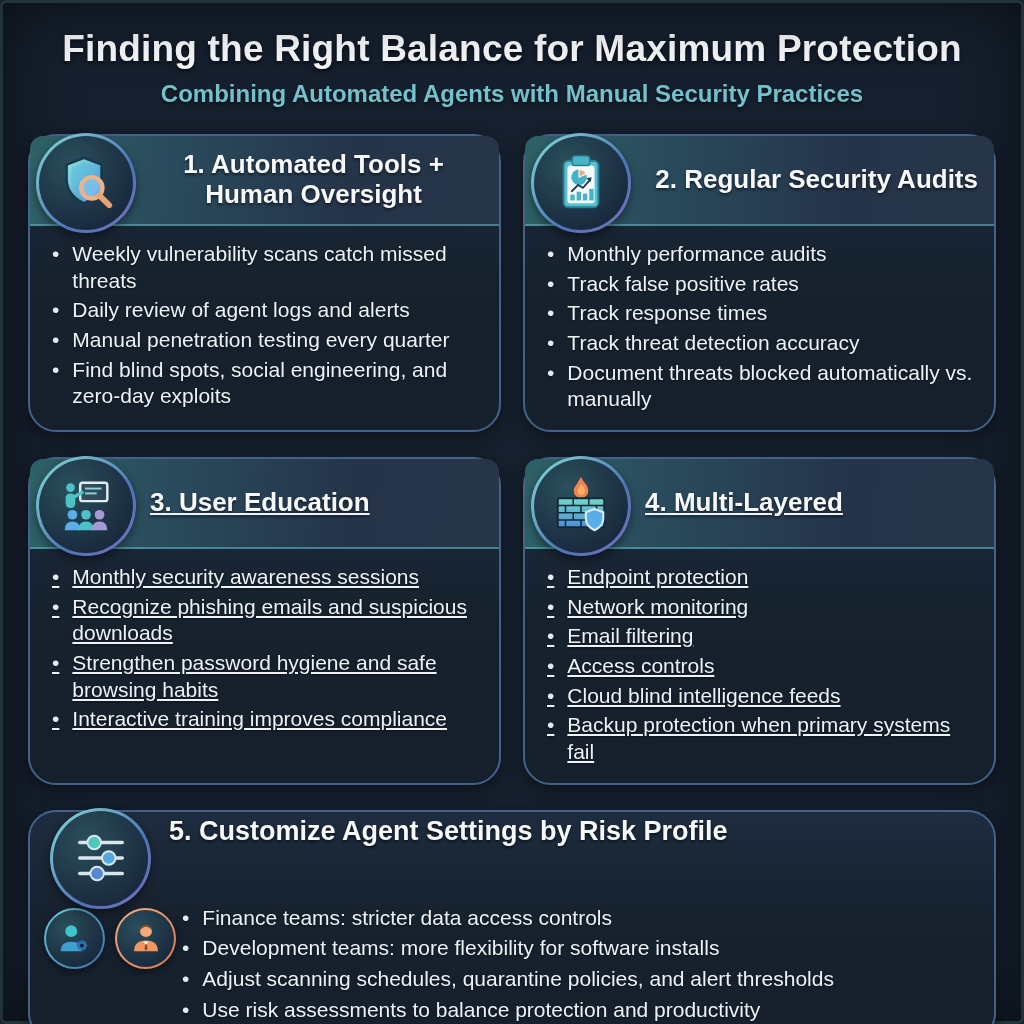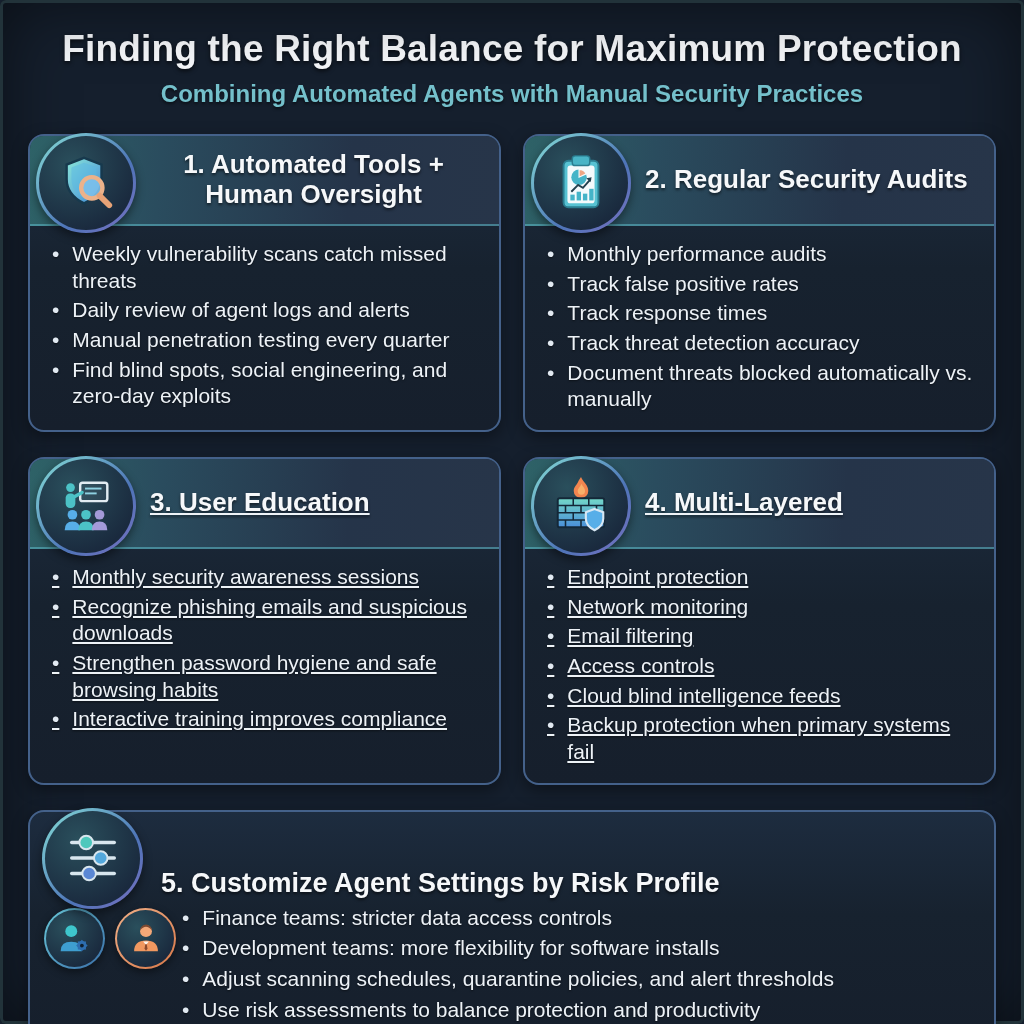--- a/index.html
+++ b/index.html
@@ -26,21 +26,21 @@
     margin:0 0 26px;text-align:center;
     font-size:24px;font-weight:600;color:#74c0cb;
     text-shadow:0 2px 3px rgba(0,0,0,.5);
   }
   .grid{
     display:grid;grid-template-columns:1fr 1fr;
     column-gap:22px;row-gap:25px;
   }
   .card{
     position:relative;
-    border:2px solid #44618a;border-radius:16px;
+    border:2px solid #44618a;border-radius:28px;
     background:linear-gradient(180deg,#1d2c3f 0%,#17222f 45%,#161f2c 100%);
     box-shadow:0 5px 16px rgba(0,0,0,.4);
   }
   .card:nth-child(1),.card:nth-child(2){min-height:264px;}
   .card:nth-child(3),.card:nth-child(4){min-height:288px;text-decoration:underline;}
   .card-wide{grid-column:1 / -1;min-height:180px;}
   .card-header{
     display:flex;align-items:center;gap:14px;
     height:88px;padding:0 12px 0 8px;
     border-bottom:2px solid rgba(95,185,200,.55);
@@ -59,33 +59,33 @@
     background:radial-gradient(circle at 35% 30%,#2a4f5c 0%,#1a2a3e 75%);
     display:flex;align-items:center;justify-content:center;
   }
   .icon-inner svg{width:62px;height:62px;}
   .card-title{
     margin:0;font-size:26px;font-weight:700;line-height:1.14;color:#f6f8fa;
     text-shadow:0 2px 3px rgba(0,0,0,.55);
   }
   .card-title .title-line{display:block;}
   .card:nth-child(1) .card-title{flex:1;text-align:center;padding-right:10px;}
-  .card:nth-child(2) .card-title{flex:1;text-align:left;padding-right:4px;}
+  .card:nth-child(2) .card-title{flex:1;text-align:right;padding-right:4px;}
   .bullets{
     list-style:none;margin:0;padding:15px 12px 14px 22px;
   }
   .bullets li{
     display:flex;gap:13px;align-items:flex-start;
     font-size:21px;font-weight:500;line-height:1.27;color:#edf2f7;
     margin-bottom:3px;
     text-shadow:0 1px 2px rgba(0,0,0,.5);
   }
   .dot{color:#e2eaf2;flex:0 0 auto;}
   
-  .card5-top{display:flex;align-items:flex-end;gap:18px;padding:4px 16px 0 12px;}
+  .card5-top{display:flex;align-items:flex-start;gap:18px;padding:4px 16px 0 20px;}
   .card5-top .icon-badge{width:95px;height:95px;margin:-8px 0 -10px 0;}
   .card5-top .card-title{font-size:27px;}
   .card-wide .bullets{margin-left:152px;padding:6px 16px 12px 0;}
   .card-wide .bullets li{margin-bottom:4px;}
   .small-icons{position:absolute;left:14px;top:96px;display:flex;gap:10px;}
   .small-badge{
     width:57px;height:57px;border-radius:50%;padding:2px;
     box-shadow:0 3px 8px rgba(0,0,0,.45);
   }
   .ring-teal{background:linear-gradient(135deg,#69c8d8,#3a6ea8);}

